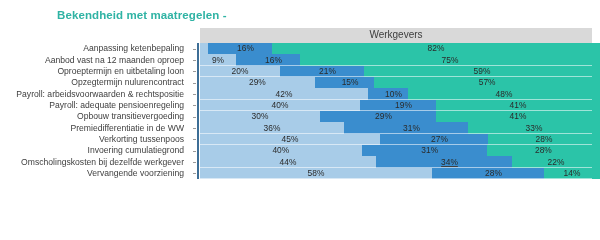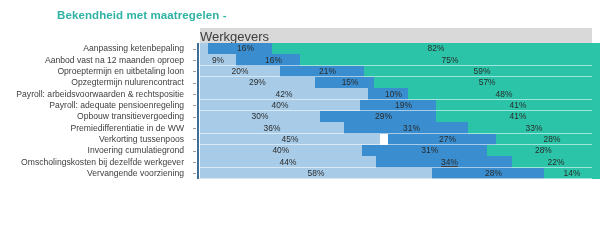--- a/index.html
+++ b/index.html
@@ -41,22 +41,22 @@
     top: 28px;
     width: 392px;
     height: 15px;
     background: #d9d9d9;
   }
   .header-band-label {
     position: absolute;
     left: 0;
     right: 0;
     top: 1px;
-    text-align: left;
-    font-size: 13px;
+    text-align: center;
+    font-size: 10px;
     color: #3d3d3d;
     white-space: nowrap;
   }
   .axis-line {
     position: absolute;
     left: 199.5px;
     top: 43px;
     width: 1px;
     height: 136px;
     background: #c8c8c8;
@@ -310,21 +310,21 @@
       <div class="row">
         <div class="row-label-cell">
           <span class="row-label">Verkorting tussenpoos</span>
           <span class="label-tick"></span>
         </div>
         <div class="row-bar-cell">
           <span class="bar-start-marker"></span>
           <div class="seg s1" style="flex: 0 0 45%;">
             <span class="seg-value">45%</span>
           </div>
-          <div class="seg s2" style="flex: 0 0 27%; margin-left: 8px;">
+          <div class="seg s2" style="flex: 0 0 27%;">
             <span class="seg-value">27%</span>
           </div>
           <div class="seg s3" style="flex: 0 0 28%;">
             <span class="seg-value">28%</span>
           </div>
         </div>
       </div>
       <div class="row">
         <div class="row-label-cell">
           <span class="row-label">Invoering cumulatiegrond</span>

